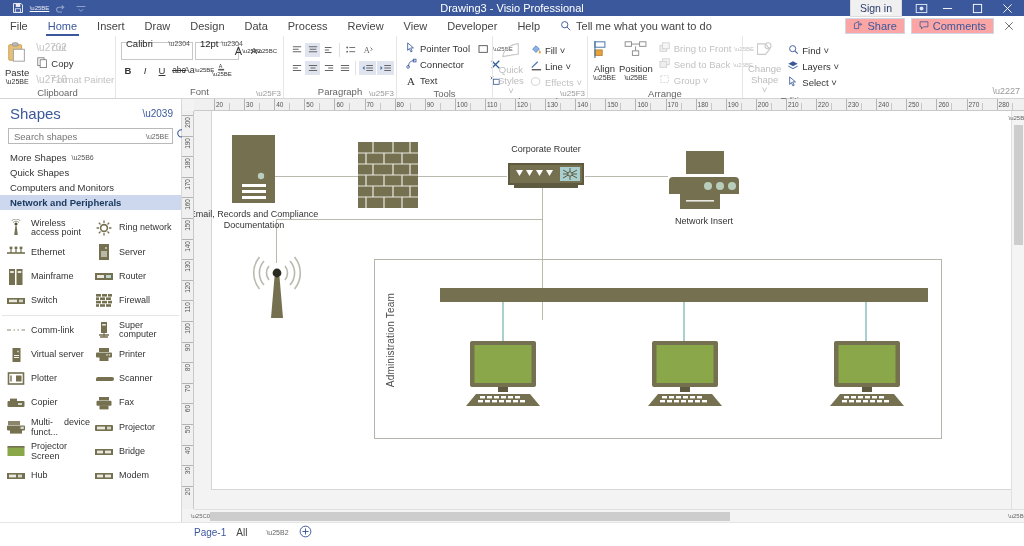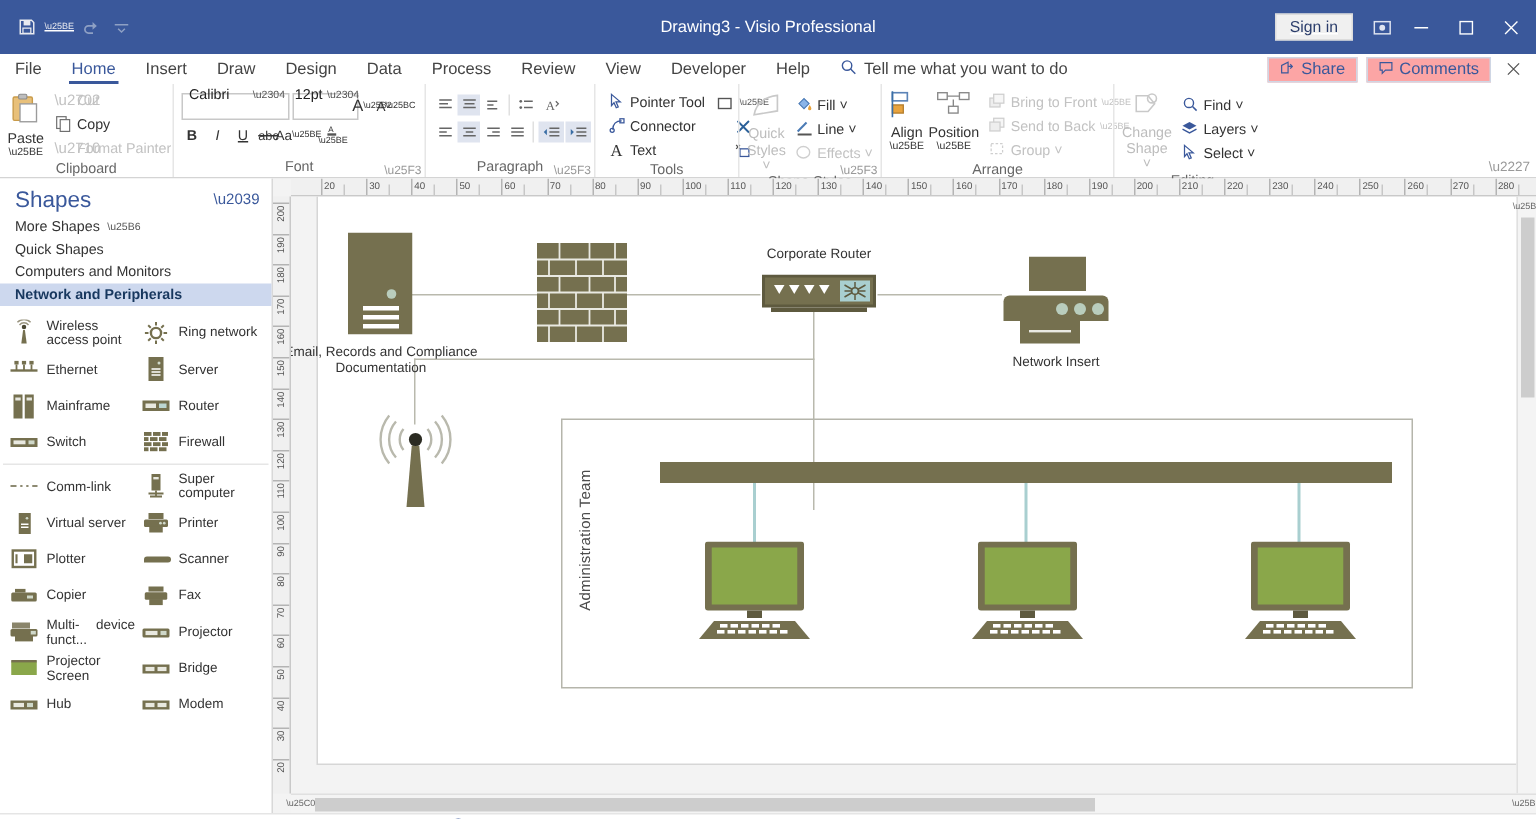--- a/index.html
+++ b/index.html
@@ -7,21 +7,21 @@
   body {
     font-family: "Liberation Sans", sans-serif;
     font-size: 11px;
     color:#262626;
     background:#fff;
   }
   #app { position:relative; width:1024px; height:546px; }
 
   
   .titlebar {
-    height:36px; background:#3b5998; background:#3a589b;
+    height:16px; background:#3b5998; background:#3a589b;
     display:flex; align-items:center; position:relative;
     color:#fff;
     text-decoration:underline;
   }
   .qat { display:flex; align-items:center; gap:1px; padding-left:8px; }
   .qat-btn {
     width:20px; height:18px; display:flex; align-items:center; justify-content:center;
     color:#e8eaf0; font-size:11px; line-height:1;
   }
   .qat-btn.dim { color:#8ea0c4; }
@@ -89,21 +89,21 @@
     display:flex; align-items:center; gap:3px; font-size:9.5px; color:#333;
     height:15px; padding:0 3px; white-space:nowrap;
   }
   .sitem.disabled { color:#c2c2c2; }
   .sitem .ico { width:12px; text-align:center; font-size:10px; }
 
   
   .fontrow { display:flex; align-items:center; gap:2px; }
   .combo {
     border:1px solid #c8c8c8; height:15px; display:flex; align-items:center;
-    font-size:9.5px; padding:0 2px 16px 4px; background:#fff; color:#222;justify-content:center;
+    font-size:9.5px; padding:0 2px 16px 4px; background:#fff; color:#222;
   }
   .combo .cv { flex:1; }
   .combo .car { font-size:7px; color:#555; padding-left:3px; }
   .fbtn {
     width:14px; height:14px; display:flex; align-items:center; justify-content:center;
     font-size:9.5px; color:#333;
   }
   .fbtn.b { font-weight:bold; }
   .fbtn.i { font-style:italic; }
   .fbtn.u { text-decoration:underline; }
@@ -698,20 +698,32 @@
 
     <span class="collapse-ribbon">\u2227</span>
   </div>
 
   <div class="main">
 
     <div class="shapes">
       <div class="shapes-head">
         <div class="shapes-title">Shapes</div>
         <div class="shapes-collapse">\u2039</div>
+      </div>
+      <div class="searchrow">
+        <div class="searchbox">
+          <input type="text" placeholder="Search shapes" style="">
+          <span class="car">\u25BE</span>
+        </div>
+        <div class="mag-btn">
+          <svg width="13" height="13" viewBox="0 0 15 15">
+              <circle cx="6.2" cy="6.2" r="4.2" fill="none" stroke="#3a589b" stroke-width="1.3"></circle>
+              <path d="M9.4 9.4l4 4" stroke="#3a589b" stroke-width="1.3"></path>
+            </svg>
+        </div>
       </div>
 
       <div class="stencil-list">
         <div class="stencil">
           <span>More Shapes</span>
           <span class="arr">\u25B6</span>
         </div>
         <div class="stencil">
           <span>Quick Shapes</span>
         </div>

